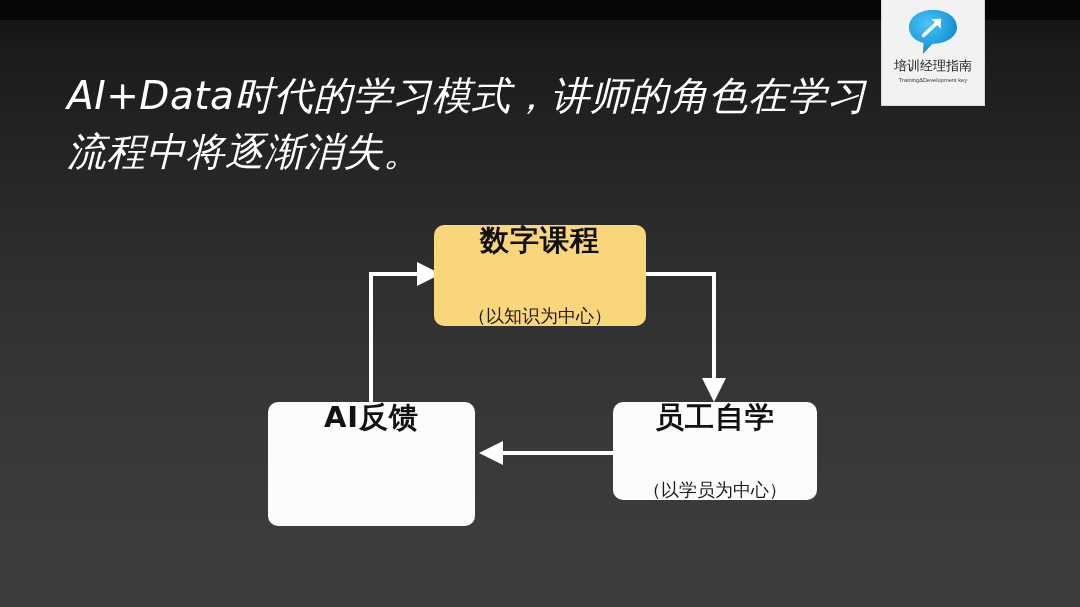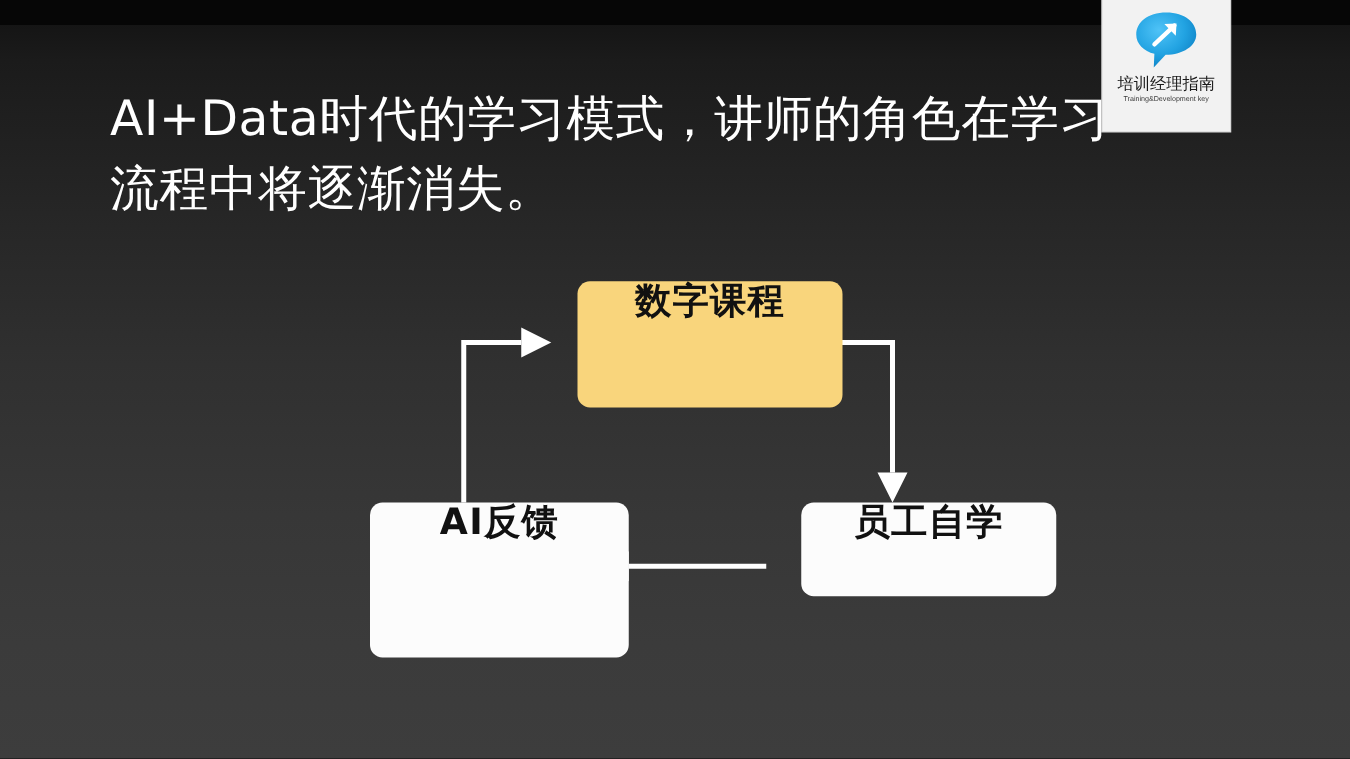--- a/index.html
+++ b/index.html
@@ -51,57 +51,57 @@
     height: 48px;
     position: relative;
   }
   .logo-bubble svg { display:block; }
   .logo-cn {
     margin-top: 4px;
     font-size: 13px;
     color: #1a1a1a;
     letter-spacing: 0px;
     line-height: 1;
-    font-family: Liberation Serif, serif;
+    font-family: Liberation Mono, monospace;
   }
   .logo-en {
     margin-top: 4px;
     font-size: 6px;
     color: #3a3a3a;
     letter-spacing: 0px;
     transform: scale(0.95);
     line-height: 1;
   }
   
   .title {
     position: absolute;
-    left: 88px;
+    left: 67px;
     top: 68px;
     width: 800px;
     color: #ffffff;
     font-size: 39px;
     line-height: 56px;
     font-weight: 500;
     letter-spacing: 0.5px;
     font-family: "DejaVu Sans", "Liberation Sans", sans-serif;
+    font-style: italic;
   }
   
   .diagram { position: absolute; left:0; top:0; width:1080px; height:607px; }
   .arrows { position: absolute; left:0; top:0; }
   .node {
     position: absolute;
     border-radius: 10px;
     display: flex;
     flex-direction: column;
     align-items: center;
     justify-content: space-between;
     box-sizing: border-box;
     text-align: center;
     font-family: "DejaVu Sans", "Liberation Sans", sans-serif;
-    margin-left: 28px;
   }
   .node .node-title {
     font-size: 29px;
     font-weight: 700;
     color: #111111;
     line-height: 1.1;
     letter-spacing: 1px;
   }
   .node .node-sub {
     margin-top: 7px;
@@ -109,21 +109,21 @@
     font-weight: 400;
     color: #1a1a1a;
     line-height: 1.1;
     letter-spacing: 0px;
   }
   #node-digital-course {
     left: 434px; top: 225px; width: 212px; height: 101px;
     background: #f9d57c;
   }
   #node-self-study {
-    left: 613px; top: 402px; width: 204px; height: 75px;
+    left: 613px; top: 402px; width: 204px; height: 98px;
     background: #fcfcfc;
   }
   #node-ai-feedback {
     left: 268px; top: 402px; width: 207px; height: 124px;
     background: #fcfcfc;
   }
 </style>
 </head>
 <body>
 
@@ -168,24 +168,26 @@
       </g>
 
       <g>
         <path d="M613 453 L503 453" stroke="#ffffff" stroke-width="4" fill="none"></path>
         <path d="M503 441 L503 465 L479 453 Z" fill="#ffffff"></path>
       </g>
     </svg>
 
     <div class="node" id="node-digital-course">
       <div class="node-title">数字课程</div>
+      <div class="node-sub">（以知识为中心）</div>
     </div>
 
     <div class="node" id="node-self-study">
       <div class="node-title">员工自学</div>
+      <div class="node-sub">（以学员为中心）</div>
     </div>
 
     <div class="node" id="node-ai-feedback">
       <div class="node-title">AI反馈</div>
     </div>
 
   </div>
 </div>
 
 </body></html>

